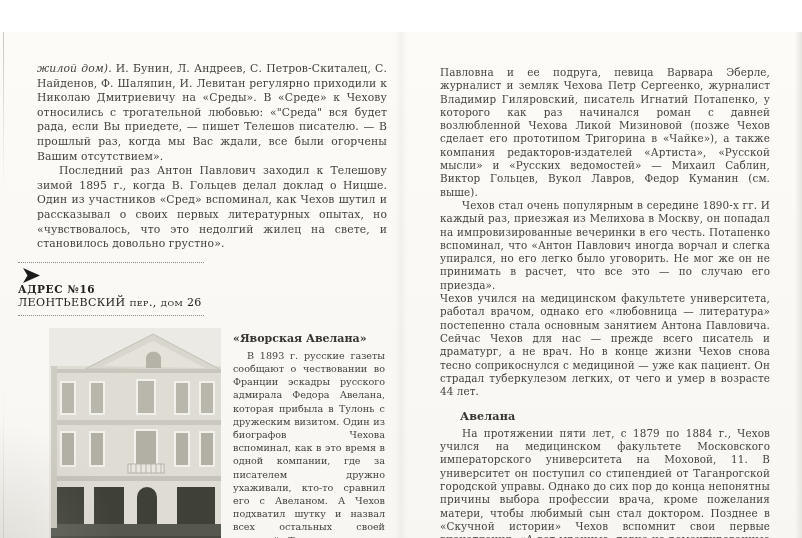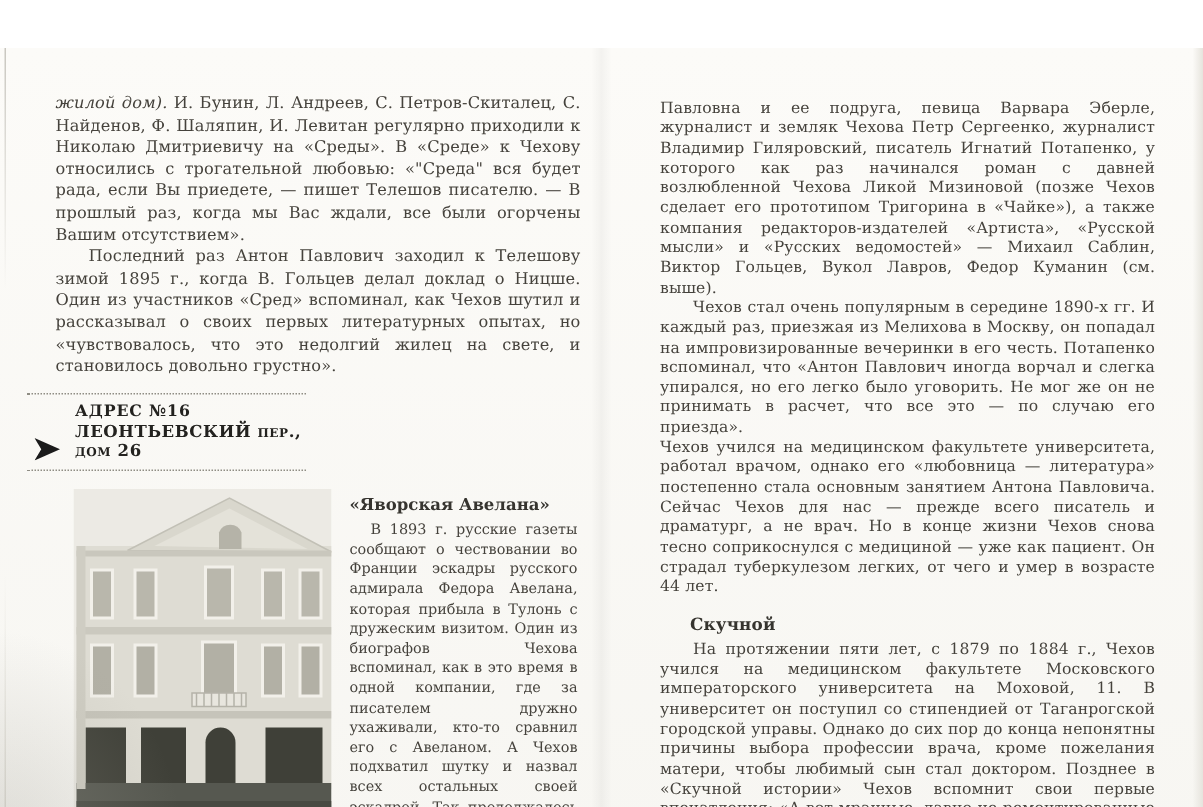--- a/index.html
+++ b/index.html
@@ -21,25 +21,25 @@
     background:linear-gradient(to right,rgba(0,0,0,0),rgba(0,0,0,.035),rgba(0,0,0,0));}
 
   p{margin:0;text-align:justify;hyphens:auto;}
   .indent{text-indent:22px;}
 
   
   .left-page{position:absolute;left:37px;top:30px;width:350px;}
   .left-page .body-text{font-size:10.8px;line-height:14.6px;letter-spacing:.1px;}
   .lead-italic{font-style:italic;}
 
-  .address{display:flex;align-items:flex-end;margin:10px 0 0 -19px;width:186px;
-    border-top:1px dotted #8f8d84;border-bottom:1px dotted #8f8d84;padding:5px 0 6px 0;}
+  .address{display:flex;align-items:flex-start;margin:10px 0 0 -19px;width:186px;
+    border-top:1px dotted #8f8d84;border-bottom:1px dotted #8f8d84;padding:5px 0 6px 0;flex-direction:column;}
   .address .arrow{flex:0 0 auto;margin:0 10px 0 5px;display:block;}
   .addr1{font-size:10.5px;font-weight:bold;letter-spacing:.6px;color:#23221f;}
-  .addr2{font-size:11px;font-weight:bold;font-variant:small-caps;letter-spacing:.4px;color:#23221f;margin-top:1px;}
+  .addr2{font-size:11px;font-weight:normal;font-variant:small-caps;letter-spacing:.4px;color:#23221f;margin-top:1px;}
 
   .columns{display:flex;margin-top:12px;}
   .photo-col{flex:0 0 auto;margin-left:12px;width:172px;}
   .photo-frame{width:172px;height:214px;display:block;}
   .caption{margin-top:6px;width:162px;
     font-family:"DejaVu Sans","Liberation Sans",sans-serif;
     font-style:italic;font-size:9.5px;line-height:12.5px;color:#8e8c85;text-align:left;}
   .article-col{flex:0 0 auto;margin-left:12px;width:152px;}
   .article-title{margin:4px 0 4px 0;font-size:11px;font-weight:bold;color:#36342f;}
   .article-body{font-size:9.6px;line-height:13.2px;text-indent:14px;}
@@ -117,21 +117,21 @@
         <p class="article-body">В 1893 г. русские газеты сообщают о чествовании во Франции эскадры русского адмирала Федора Авелана, которая прибыла в Тулонь с дружеским визитом. Один из биографов Чехова вспоминал, как в это время в одной компании, где за писателем дружно ухаживали, кто-то сравнил его с Авеланом. А Чехов подхватил шутку и назвал всех остальных своей эскадрой. Так продолжалось почти два года — эскадра собиралась то в гостинице «Лувр», то в «Мадриде», в Леонтьевском переулке, 26 (сейчас жилой дом). В компанию спутников Чехова входили Лика Мизинова, Лидия Яворская, Татьяна Щепкина-Куперник (правнучка актера М.С. Щепкина), сестра Мария</p>
       </div>
     </div>
   </div>
 
   <div class="right-page">
     <div class="body-text">
       <p>Павловна и ее подруга, певица Варвара Эберле, журналист и земляк Чехова Петр Сергеенко, журналист Владимир Гиляровский, писатель Игнатий Потапенко, у которого как раз начинался роман с давней возлюбленной Чехова Ликой Мизиновой (позже Чехов сделает его прототипом Тригорина в «Чайке»), а также компания редакторов-издателей «Артиста», «Русской мысли» и «Русских ведомостей» — Михаил Саблин, Виктор Гольцев, Вукол Лавров, Федор Куманин (см. выше).</p>
       <p class="indent">Чехов стал очень популярным в середине 1890-х гг. И каждый раз, приезжая из Мелихова в Москву, он попадал на импровизированные вечеринки в его честь. Потапенко вспоминал, что «Антон Павлович иногда ворчал и слегка упирался, но его легко было уговорить. Не мог же он не принимать в расчет, что все это — по случаю его приезда».</p>
       <p>Чехов учился на медицинском факультете университета, работал врачом, однако его «любовница — литература» постепенно стала основным занятием Антона Павловича. Сейчас Чехов для нас — прежде всего писатель и драматург, а не врач. Но в конце жизни Чехов снова тесно соприкоснулся с медициной — уже как пациент. Он страдал туберкулезом легких, от чего и умер в возрасте 44 лет.</p>
-      <h4 class="subheading">Скучной</h4>
+      <h4 class="subheading">Авелана</h4>
       <p class="indent">На протяжении пяти лет, с 1879 по 1884 г., Чехов учился на медицинском факультете Московского императорского университета на Моховой, 11. В университет он поступил со стипендией от Таганрогской городской управы. Однако до сих пор до конца непонятны причины выбора профессии врача, кроме пожелания матери, чтобы любимый сын стал доктором. Позднее в «Скучной истории» Чехов вспомнит свои первые впечатления: «А вот мрачные, давно не ремонтированные университетские ворота; скучающий дворник в тулупе, метла, кучи снега... На свежего мальчика, приехавшего из провинции и воображающего, что храм науки в самом деле храм, такие ворота не могут произвести здорового впечатления».</p>
 
     </div>
   </div>
 
   <div class="edge-line-left"></div>
   <div class="edge-right"></div>
   <div class="corner-shadow"></div>
   <div class="gutter"></div>
 </div>

